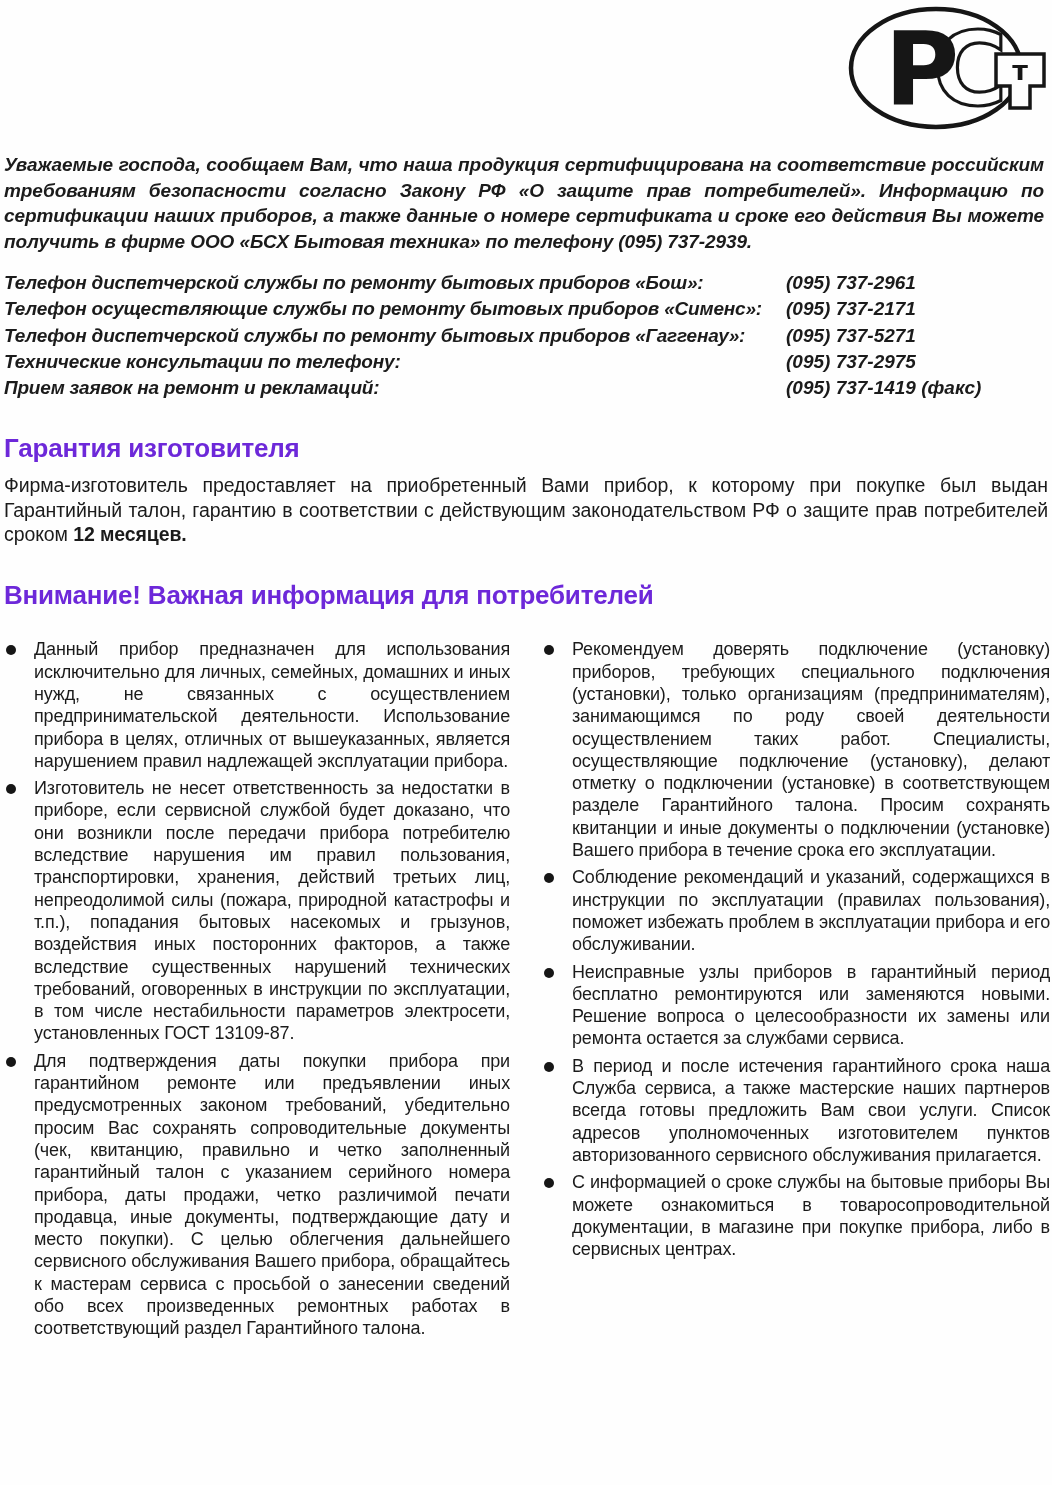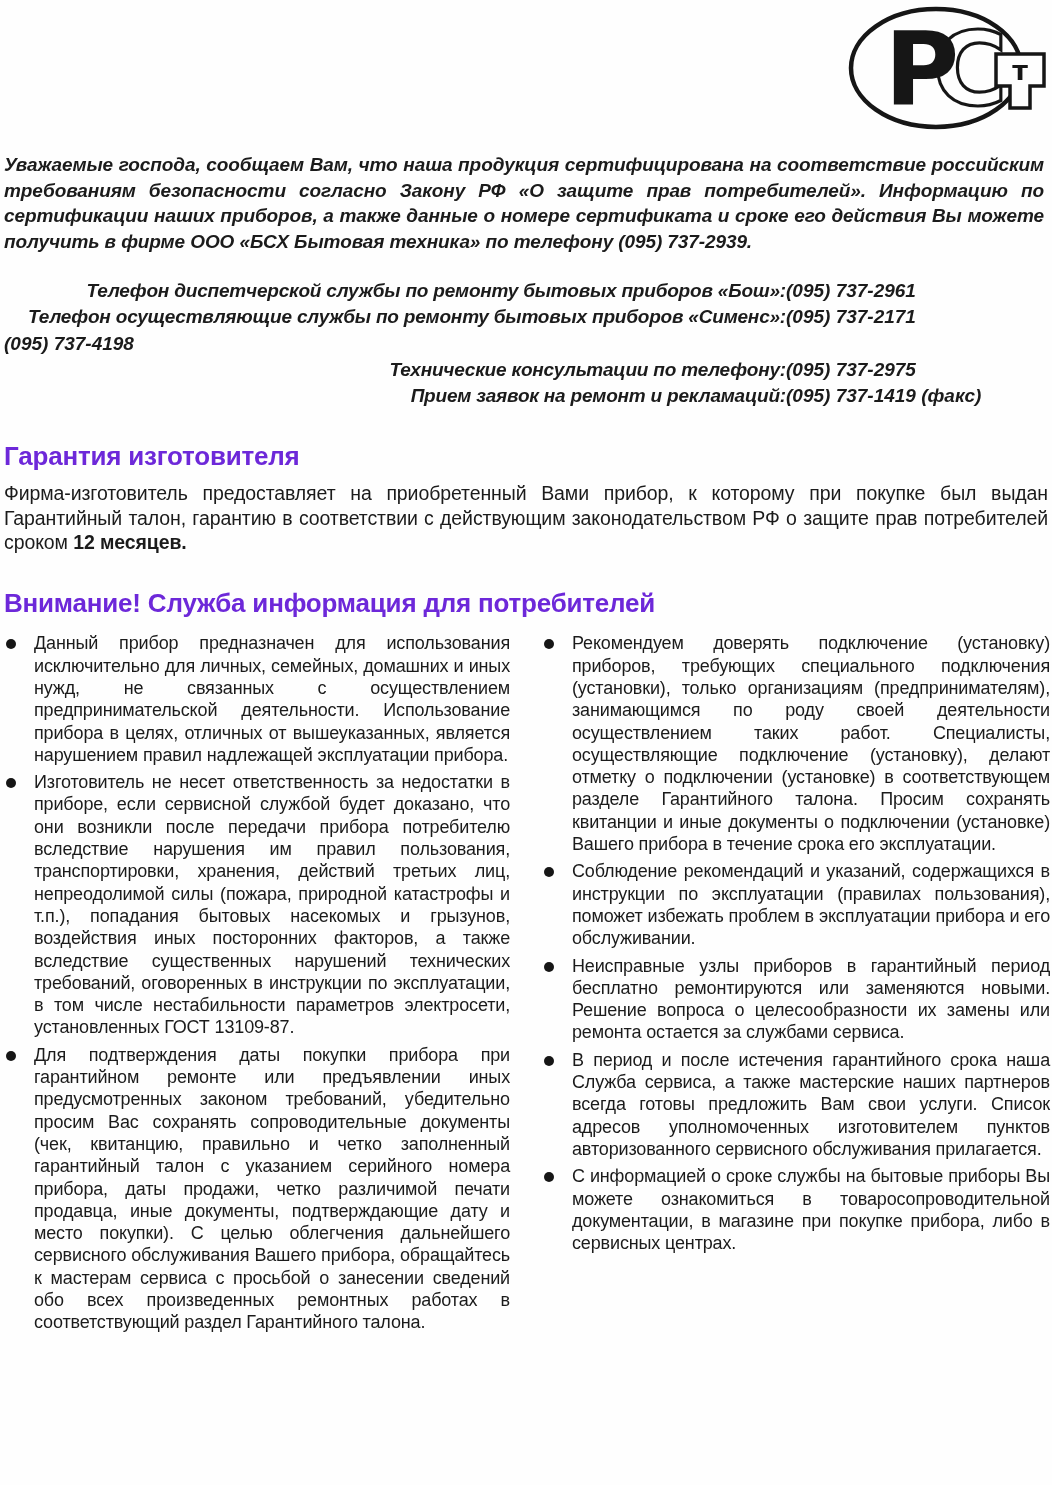--- a/index.html
+++ b/index.html
@@ -16,40 +16,40 @@
   .logo { position:absolute; top:4px; right:6px; width:200px; height:132px; }
   
   .intro {
     padding:152px 8px 0 4px;
     font-size:19px; line-height:25.5px;
     font-weight:bold; font-style:italic;
     text-align:justify;
     letter-spacing:-0.1px;
   }
   
-  .phones { margin-top:24px; padding:0 4px;text-align:right; }
+  .phones { margin-top:16px; padding:0 4px; }
   .phone-row { display:flex; line-height:26.3px; font-size:19px; font-weight:bold; font-style:italic; }
   .phone-label { flex:0 0 782px; letter-spacing:-0.2px; }
   .phone-number { white-space:nowrap; }
   
   h1 {
     font-size:26px; font-weight:bold; color:#6d28d9;
     padding:0 4px; letter-spacing:-0.2px;
   }
   .h-warranty  { margin-top:32px; }
   .h-attention { margin-top:34px; }
   
   .warranty-body {
     margin-top:9px; padding:0 4px;
     font-size:19.5px; line-height:24.3px;
     text-align:justify; letter-spacing:-0.1px;
   }
   .warranty-body b { font-weight:bold; }
   
-  .columns { display:flex; margin-top:13px; padding:0 2px 0 6px; gap:34px; }
+  .columns { display:flex; margin-top:27px; padding:0 2px 0 6px; gap:34px; }
   .col { display:flex; flex-direction:column; }
   .col-left  { width:504px; }
   .col-right { width:506px; }
   .item { display:flex; gap:18px; margin-bottom:5px; }
   .dot {
     flex:0 0 10px; width:10px; height:10px;
     border-radius:50%; background:#161616; margin-top:7px;
   }
   .txt {
     flex:1; font-size:18px; line-height:22.3px;
@@ -76,36 +76,37 @@
   <div class="phones">
     <div class="phone-row">
       <span class="phone-label">Телефон диспетчерской службы по ремонту бытовых приборов «Бош»:</span>
       <span class="phone-number">(095) 737-2961</span>
     </div>
     <div class="phone-row">
       <span class="phone-label">Телефон осуществляющие службы по ремонту бытовых приборов «Сименс»:</span>
       <span class="phone-number">(095) 737-2171</span>
     </div>
     <div class="phone-row">
-      <span class="phone-number">(095) 737-4198</span>
+      <span class="phone-label">Телефон диспетчерской службы по ремонту бытовых приборов «Гаггенау»:</span>
+      <span class="phone-number">(095) 737-5271</span>
     </div>
     <div class="phone-row">
       <span class="phone-label">Технические консультации по телефону:</span>
       <span class="phone-number">(095) 737-2975</span>
     </div>
     <div class="phone-row">
       <span class="phone-label">Прием заявок на ремонт и рекламаций:</span>
       <span class="phone-number">(095) 737-1419 (факс)</span>
     </div>
   </div>
 
   <h1 class="h-warranty">Гарантия изготовителя</h1>
   <p class="warranty-body"><span>Фирма-изготовитель предоставляет на приобретенный Вами прибор, к которому при покупке был выдан Гарантийный талон, гарантию в соответствии с действующим законодательством РФ о защите прав потребителей сроком </span><b>12 месяцев.</b></p>
 
-  <h1 class="h-attention">Внимание! Служба информация для потребителей</h1>
+  <h1 class="h-attention">Внимание! Важная информация для потребителей</h1>
 
   <div class="columns">
     <div class="col col-left">
       <div class="item">
         <span class="dot"></span>
         <span class="txt">Данный прибор предназначен для использования исключительно для личных, семейных, домашних и иных нужд, не связанных с осуществлением предпринимательской деятельности. Использование прибора в целях, отличных от вышеуказанных, является нарушением правил надлежащей эксплуатации прибора.</span>
       </div>
       <div class="item">
         <span class="dot"></span>
         <span class="txt">Изготовитель не несет ответственность за недостатки в приборе, если сервисной службой будет доказано, что они возникли после передачи прибора потребителю вследствие нарушения им правил пользования, транспортировки, хранения, действий третьих лиц, непреодолимой силы (пожара, природной катастрофы и т.п.), попадания бытовых насекомых и грызунов, воздействия иных посторонних факторов, а также вследствие существенных нарушений технических требований, оговоренных в инструкции по эксплуатации, в том числе нестабильности параметров электросети, установленных ГОСТ 13109-87.</span>

